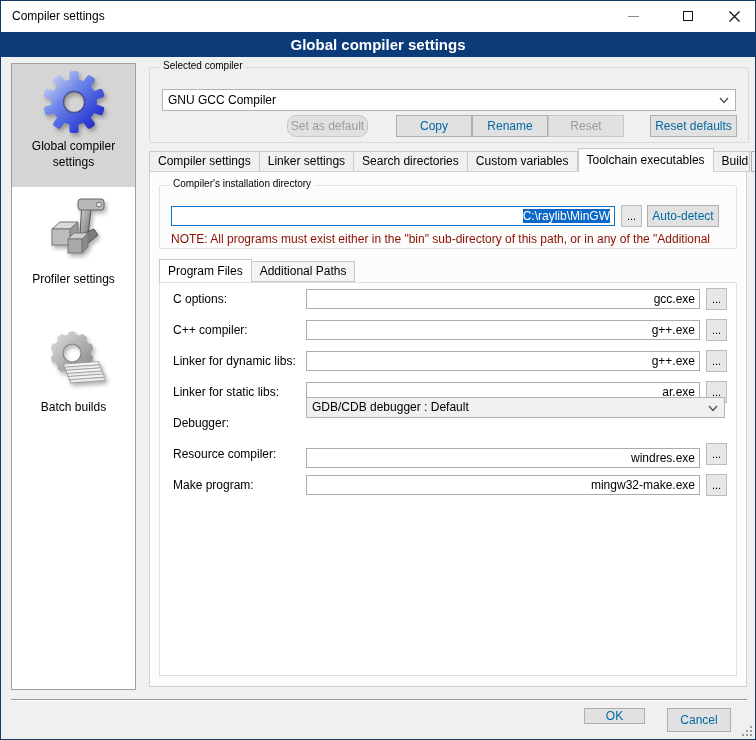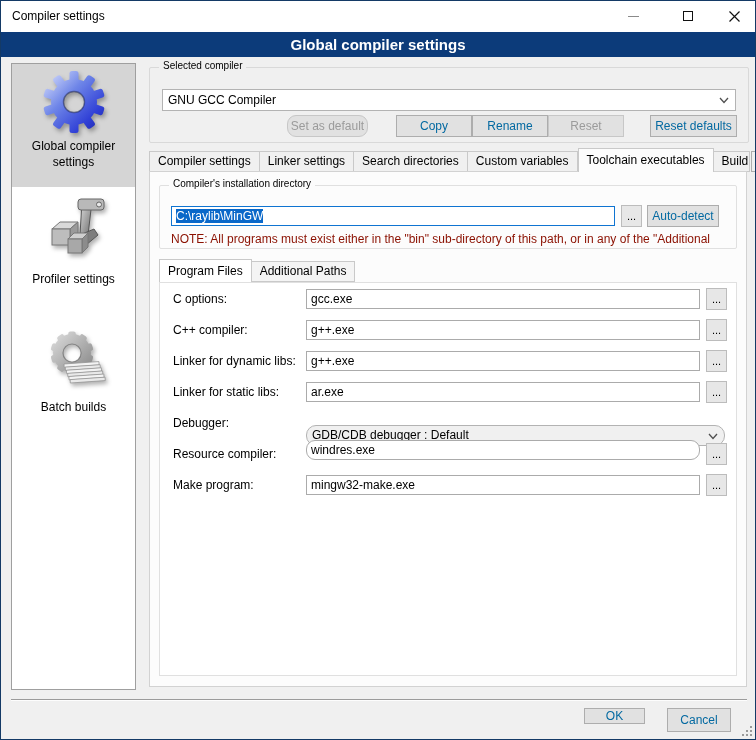--- a/index.html
+++ b/index.html
@@ -42,21 +42,21 @@
 
   
   .combo { position:absolute; height:22px; background:#fff; border:1px solid #b3b3b3;
            line-height:20px; padding:0 22px 0 5px; cursor:default; }
   .combo .chev { position:absolute; right:6px; top:7px; }
   .combo.gray { background:#f0f0f0; }
   .btn { position:absolute; height:22px; background:#e1e1e1; border:1px solid #adadad;
          font-family:inherit; font-size:12px; color:#0369a1; cursor:default; }
   .btn.disabled { color:#9b9b9b; border-color:#c7c7c7; }
   .tinput { position:absolute; height:20px; background:#fff; border:1px solid #ababab;
-            line-height:18px; padding:0 4px; white-space:nowrap; overflow:hidden; cursor:text; }
+            line-height:18px; padding:0 4px; white-space:nowrap; overflow:hidden; cursor:text;text-align:right; }
   .tinput.focus { border-color:#0f74d1; }
   .tinput.focus .sel { background:#0a68c9; color:#fff; }
   .dots { position:absolute; width:21px; height:22px; background:#e7e7e7; border:1px solid #bcbcbc;
           font-size:11px; line-height:10px; cursor:default; }
 
   
   .tabbar { position:absolute; left:148px; top:147px; height:24px; display:flex; align-items:flex-end; }
   .tab { height:21px; line-height:19px; padding:0 8px; background:#f0f0f0; border:1px solid #c9c9c9;
          border-left:none; white-space:nowrap; cursor:default; }
   .tab:first-child { border-left:1px solid #c9c9c9; }
@@ -266,29 +266,29 @@
 
       <span class="flabel" style="top:71px;">Linker for dynamic libs:</span>
       <div class="tinput frow-input" style="top:68px;"><span>g++.exe</span></div>
       <button class="dots frow-dots" style="top:67px;">...</button>
 
       <span class="flabel" style="top:102px;">Linker for static libs:</span>
       <div class="tinput frow-input" style="top:99px;"><span>ar.exe</span></div>
       <button class="dots frow-dots" style="top:98px;">...</button>
 
       <span class="flabel" style="top:133px;">Debugger:</span>
-      <div class="combo gray frow-select" style="top:142px;border-radius:10px;">
+      <div class="combo gray frow-select" style="top:114px;">
         <span>GDB/CDB debugger : Default</span>
         <svg class="chev" width="10" height="7" viewBox="0 0 10 7">
           <polyline points="1,1 5,5.5 9,1" fill="none" stroke="#505050" stroke-width="1.3"></polyline>
         </svg>
       </div>
 
       <span class="flabel" style="top:164px;">Resource compiler:</span>
-      <div class="tinput frow-input" style="top:157px;border-radius:9px;"><span>windres.exe</span></div>
+      <div class="tinput frow-input" style="top:165px;"><span>windres.exe</span></div>
       <button class="dots frow-dots" style="top:160px;">...</button>
 
       <span class="flabel" style="top:195px;">Make program:</span>
       <div class="tinput frow-input" style="top:192px;"><span>mingw32-make.exe</span></div>
       <button class="dots frow-dots" style="top:191px;">...</button>
     </div>
   </div>
 
   <div class="footer-sep"></div>
   <button class="btn btn-ok">OK</button>

